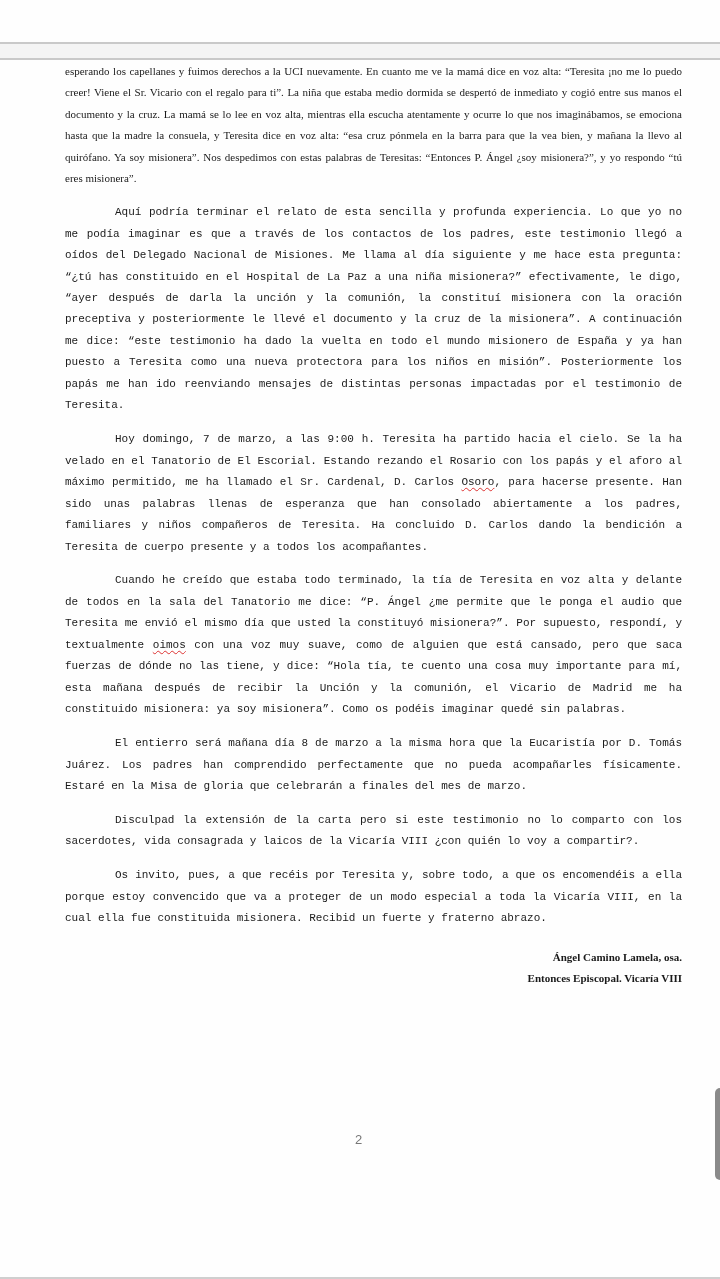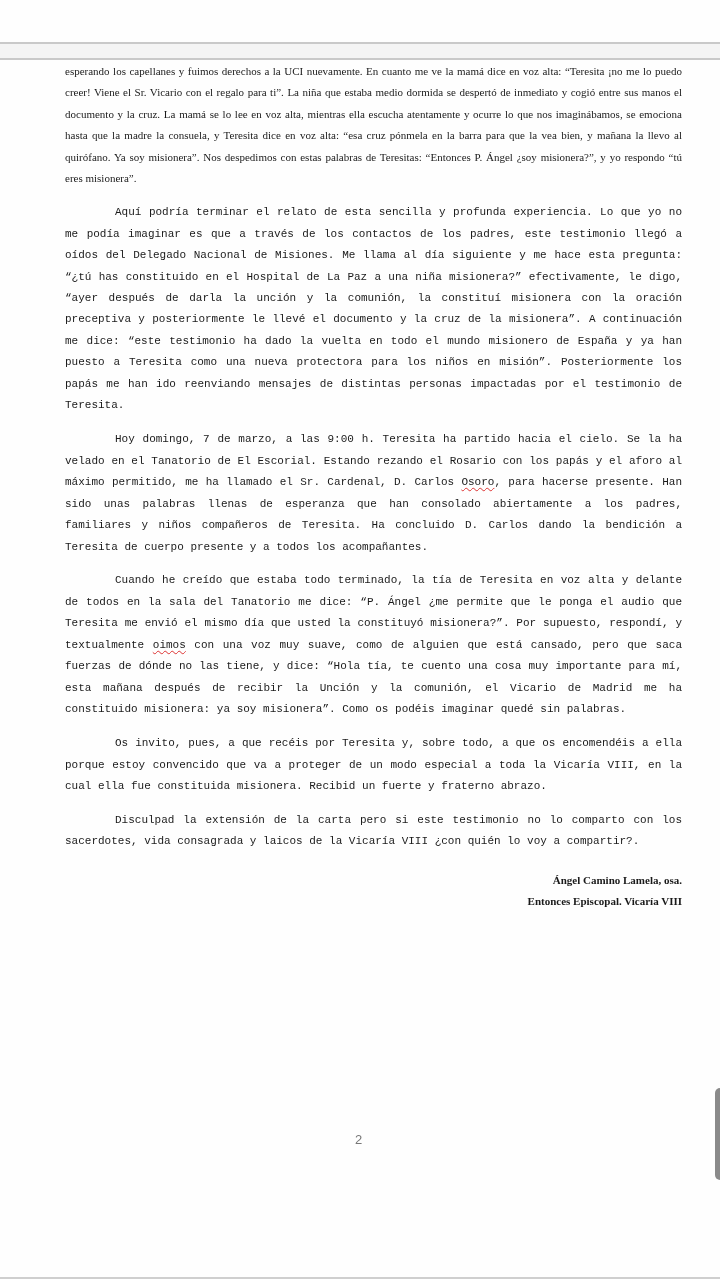--- a/index.html
+++ b/index.html
@@ -58,22 +58,23 @@
 <div class="page-gap"></div>
 
 <div class="page">
 </div>
 
 <div class="content">
   <p>esperando los capellanes y fuimos derechos a la UCI nuevamente. En cuanto me ve la mamá dice en voz alta: “Teresita ¡no me lo puedo creer! Viene el Sr. Vicario con el regalo para ti”. La niña que estaba medio dormida se despertó de inmediato y cogió entre sus manos el documento y la cruz. La mamá se lo lee en voz alta, mientras ella escucha atentamente y ocurre lo que nos imaginábamos, se emociona hasta que la madre la consuela, y Teresita dice en voz alta: “esa cruz pónmela en la barra para que la vea bien, y mañana la llevo al quirófano. Ya soy misionera”. Nos despedimos con estas palabras de Teresitas: “Entonces P. Ángel ¿soy misionera?”, y yo respondo “tú eres misionera”.</p>
   <p class="indent">Aquí podría terminar el relato de esta sencilla y profunda experiencia. Lo que yo no me podía imaginar es que a través de los contactos de los padres, este testimonio llegó a oídos del Delegado Nacional de Misiones. Me llama al día siguiente y me hace esta pregunta: “¿tú has constituido en el Hospital de La Paz a una niña misionera?” efectivamente, le digo, “ayer después de darla la unción y la comunión, la constituí misionera con la oración preceptiva y posteriormente le llevé el documento y la cruz de la misionera”. A continuación me dice: “este testimonio ha dado la vuelta en todo el mundo misionero de España y ya han puesto a Teresita como una nueva protectora para los niños en misión”. Posteriormente los papás me han ido reenviando mensajes de distintas personas impactadas por el testimonio de Teresita.</p>
   <p class="indent"><span>Hoy domingo, 7 de marzo, a las 9:00 h. Teresita ha partido hacia el cielo. Se la ha velado en el Tanatorio de El Escorial. Estando rezando el Rosario con los papás y el aforo al máximo permitido, me ha llamado el Sr. Cardenal, D. Carlos </span><span class="spell">Osoro</span><span>, para hacerse presente. Han sido unas palabras llenas de esperanza que han consolado abiertamente a los padres, familiares y niños compañeros de Teresita. Ha concluido D. Carlos dando la bendición a Teresita de cuerpo presente y a todos los acompañantes.</span></p>
   <p class="indent"><span>Cuando he creído que estaba todo terminado, la tía de Teresita en voz alta y delante de todos en la sala del Tanatorio me dice: “P. Ángel ¿me permite que le ponga el audio que Teresita me envió el mismo día que usted la constituyó misionera?”. Por supuesto, respondí, y textualmente </span><span class="spell">oimos</span><span> con una voz muy suave, como de alguien que está cansado, pero que saca fuerzas de dónde no las tiene, y dice: “Hola tía, te cuento una cosa muy importante para mí, esta mañana después de recibir la Unción y la comunión, el Vicario de Madrid me ha constituido misionera: ya soy misionera”. Como os podéis imaginar quedé sin palabras.</span></p>
+  <p class="indent">El entierro será mañana día 8 de marzo a la misma hora que la Eucaristía por D. Tomás Juárez. Los padres han comprendido perfectamente que no pueda acompañarles físicamente. Estaré en la Misa de gloria que celebrarán a finales del mes de marzo.</p>
+  <p class="indent">Disculpad la extensión de la carta pero si este testimonio no lo comparto con los sacerdotes, vida consagrada y laicos de la Vicaría VIII ¿con quién lo voy a compartir?.</p>
   <p class="indent">Os invito, pues, a que recéis por Teresita y, sobre todo, a que os encomendéis a ella porque estoy convencido que va a proteger de un modo especial a toda la Vicaría VIII, en la cual ella fue constituida misionera. Recibid un fuerte y fraterno abrazo.</p>
-  <p class="indent">Disculpad la extensión de la carta pero si este testimonio no lo comparto con los sacerdotes, vida consagrada y laicos de la Vicaría VIII ¿con quién lo voy a compartir?.</p>
   <div class="signature">
     <div>Ángel Camino Lamela, osa.</div>
     <div>Entonces Episcopal. Vicaría VIII</div>
   </div>
 </div>
 
 <div class="page-number">2</div>
 <div class="scroll-handle"></div>
 <div class="bottom-line"></div>
 

